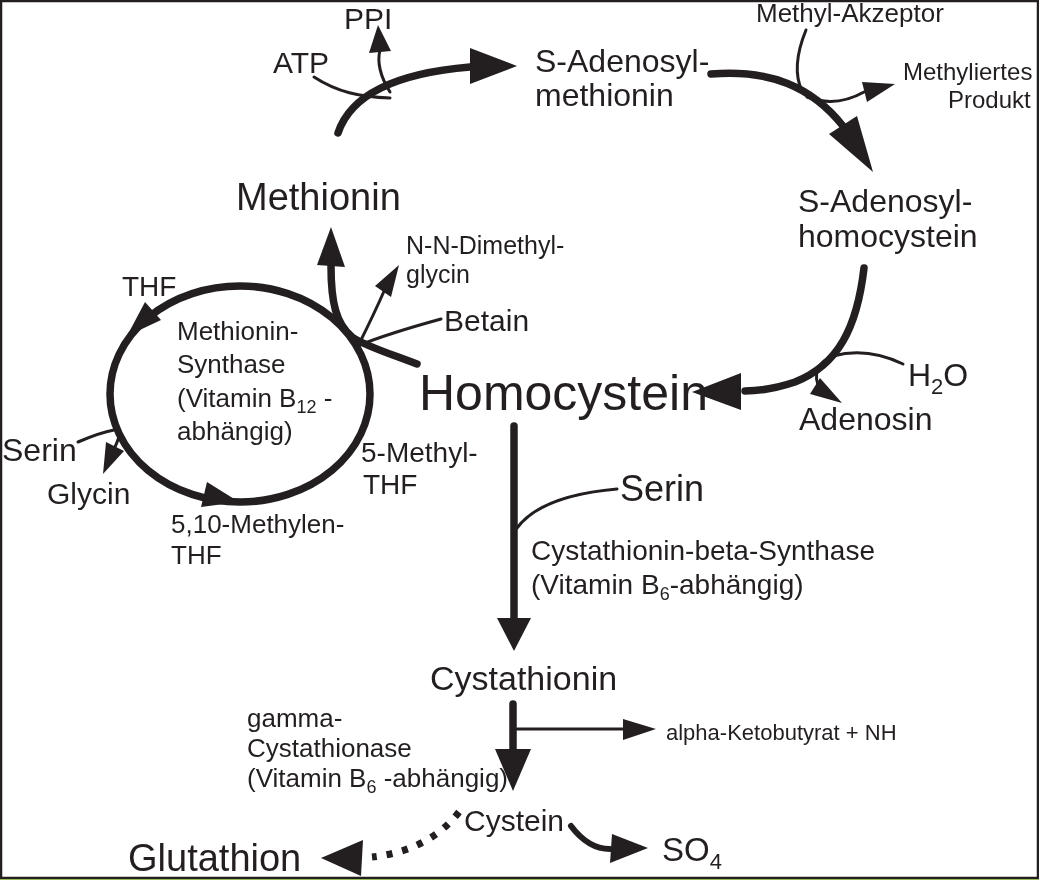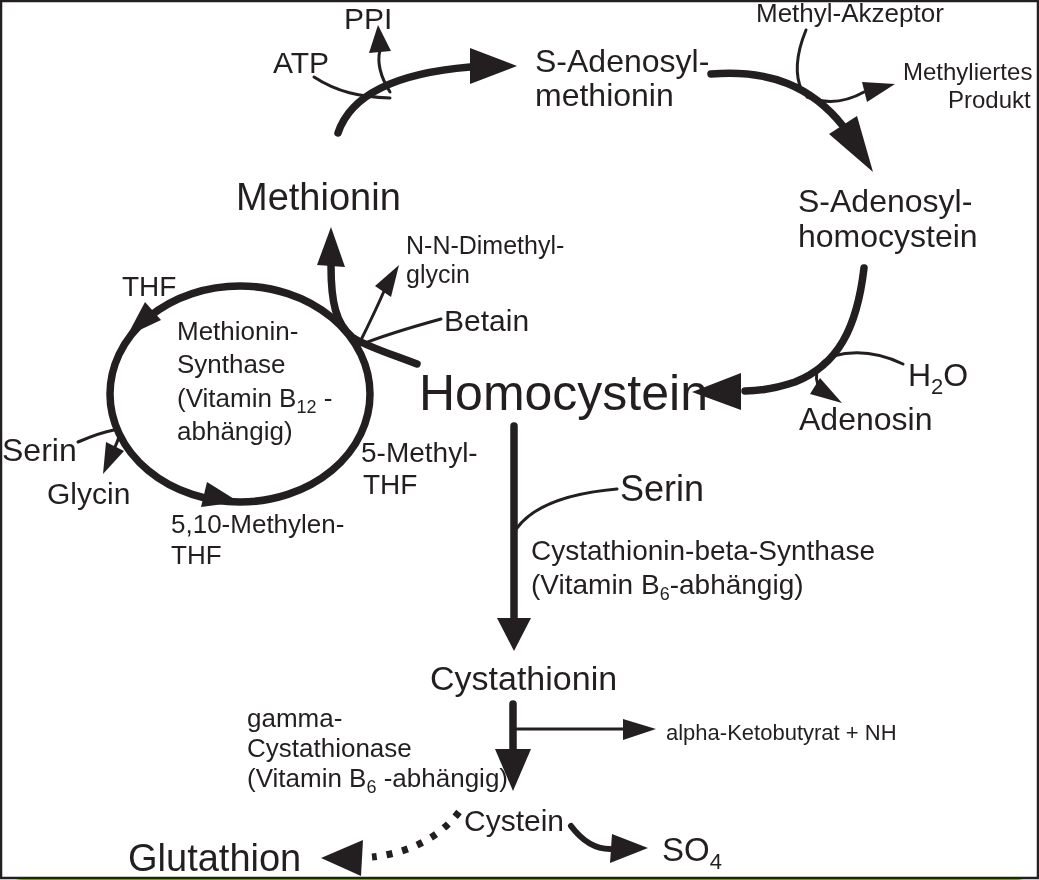--- a/index.html
+++ b/index.html
@@ -1,22 +1,21 @@
 <!DOCTYPE html>
 <html><head>
 <meta charset="utf-8">
 <style>
   html, body { margin: 0; padding: 0; background: #ffffff; }
   #stage {
     position: relative;
     width: 1039px;
     height: 880px;
-    background: #84cc16;
+    background: #bef264;
     font-family: "Liberation Sans", sans-serif;
-    border-radius: 22px;
   }
   svg text {
     font-family: "Liberation Sans", sans-serif;
     fill: #231f20;
   }
   .thick { stroke: #231f20; stroke-width: 7.5; fill: none; stroke-linecap: round; }
   .mid   { stroke: #231f20; stroke-width: 6;   fill: none; stroke-linecap: round; }
   .thin  { stroke: #231f20; stroke-width: 3;   fill: none; stroke-linecap: round; }
   .dotted{ stroke: #231f20; stroke-width: 7; fill: none; stroke-linecap: butt;
            stroke-dasharray: 6 10; }

